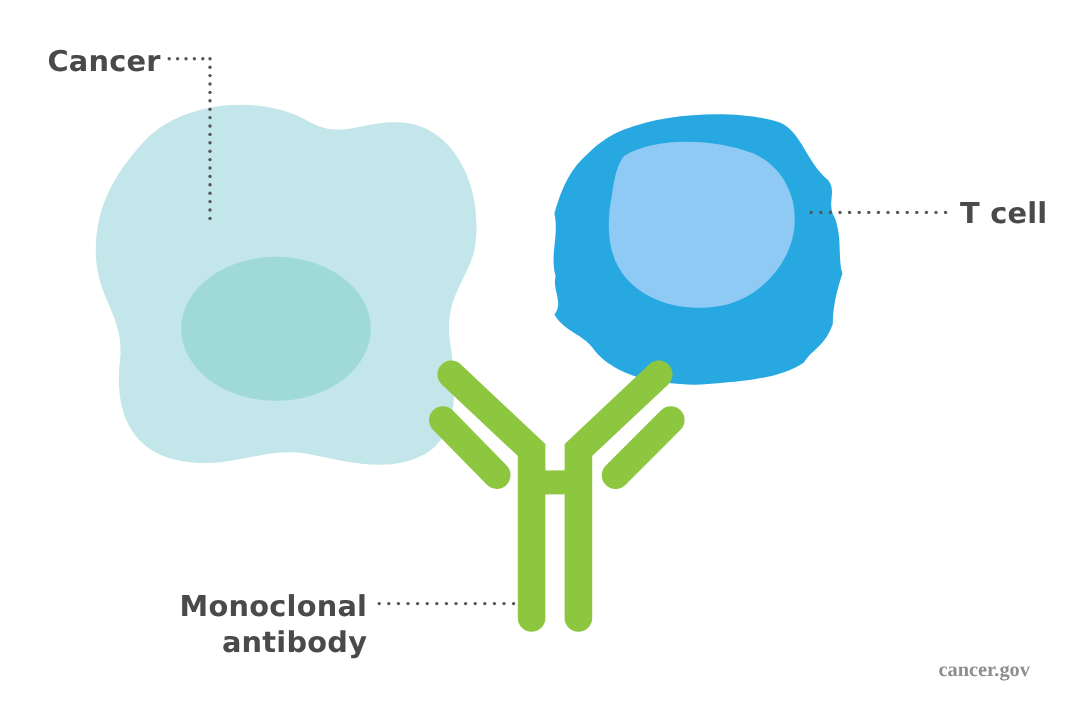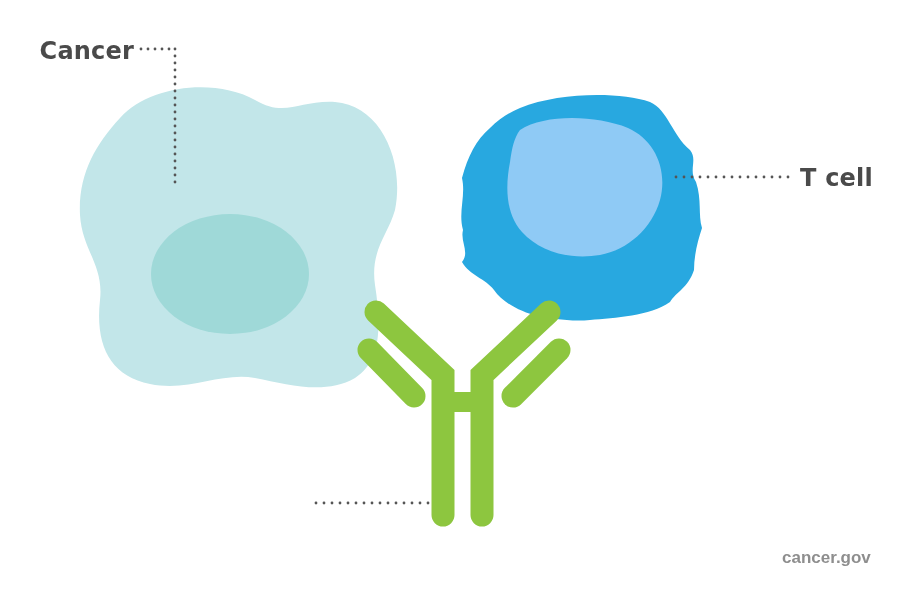--- a/index.html
+++ b/index.html
@@ -18,21 +18,21 @@
     font-size: 24px;
     line-height: 30px;
     letter-spacing: 0.2px;
   }
   .label.right { text-align: right; }
   #lbl-cancer { left: 20px; top: 36px; width: 114px; }
   #lbl-tcell { left: 800px; top: 163px; }
   #lbl-mab { left: 120px; top: 490px; width: 186px; }
   #credit {
     position: absolute; left: 782px; top: 548px;
-    font-family: Liberation Sans, sans-serif;
+    font-family: Liberation Serif, serif;
     font-weight: bold; font-size: 17px; color: #8e8e8e;
   }
 </style>
 </head>
 <body>
 
 <div id="stage">
   <svg class="art" width="900" height="600" viewBox="0 0 900 600">
 
     <g>
@@ -125,15 +125,19 @@
       </g>
     </g>
   </svg>
 
   <div id="lbl-cancer" class="label right">
     <div>Cancer</div>
   </div>
 
   <div id="lbl-tcell" class="label">T cell</div>
 
+  <div id="lbl-mab" class="label right">
+    <div>Monoclonal</div>
+    <div>antibody</div>
+  </div>
 
   <div id="credit">cancer.gov</div>
 </div>
 
 </body></html>

